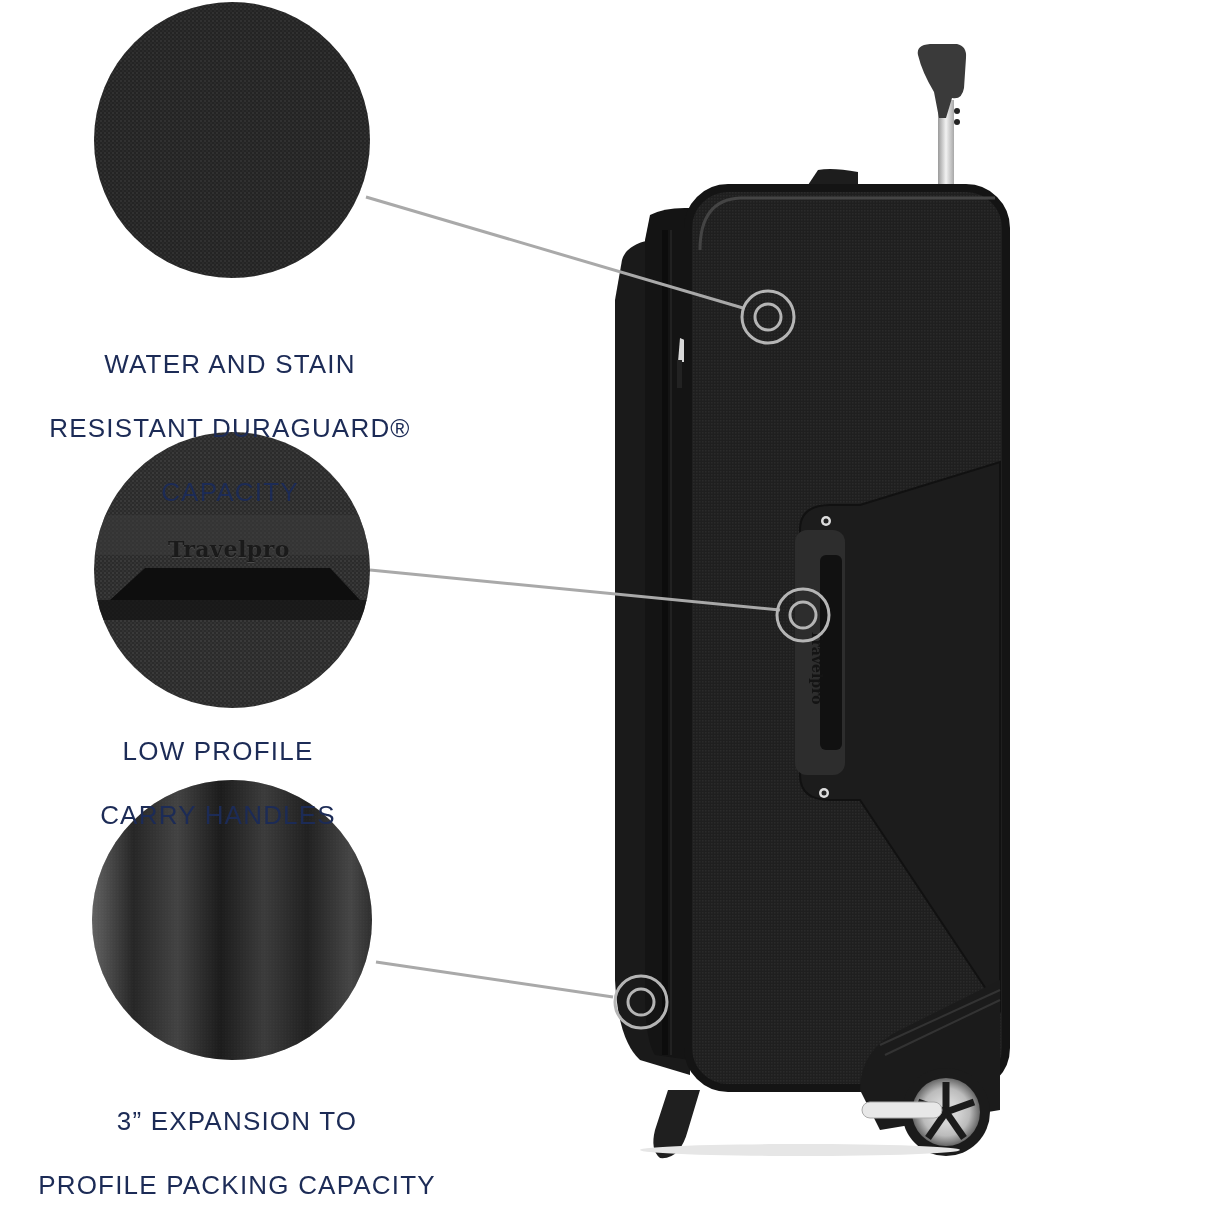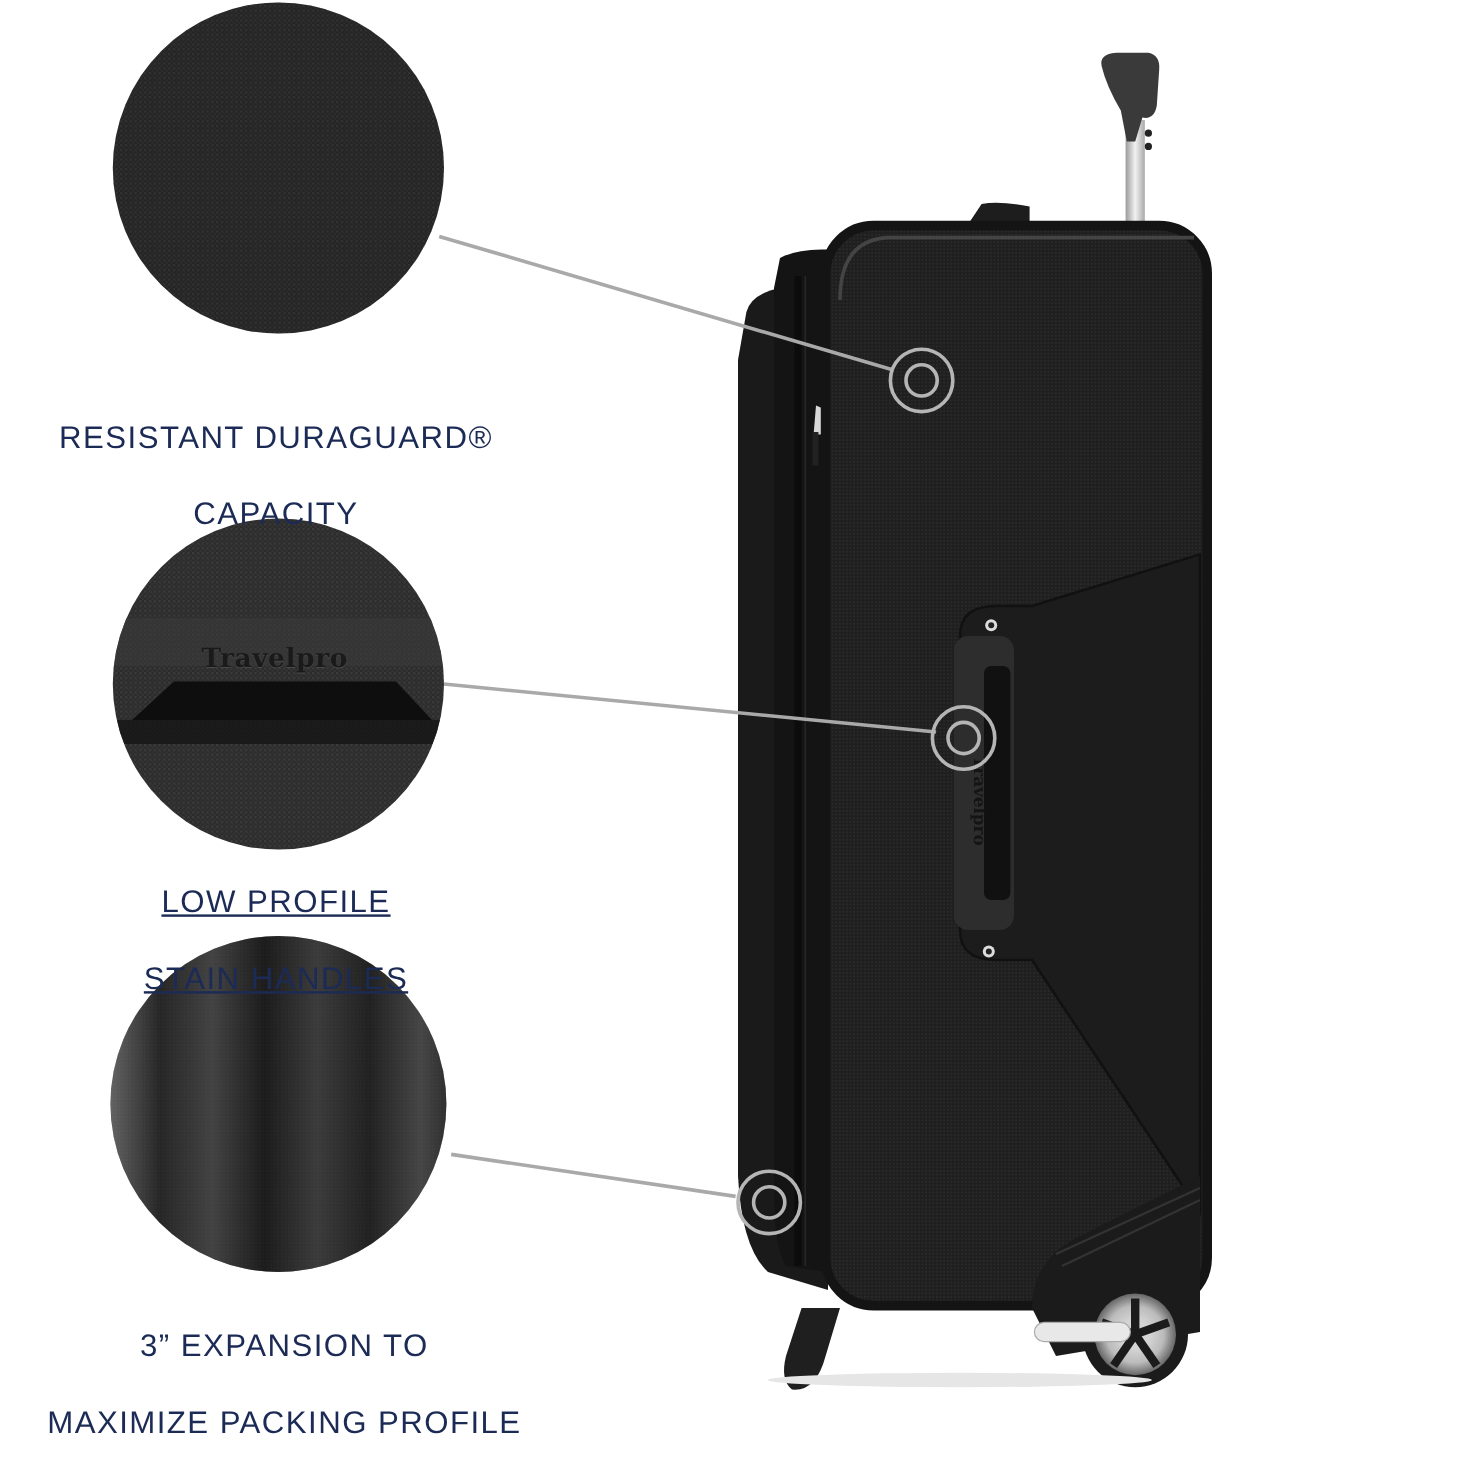--- a/index.html
+++ b/index.html
@@ -140,28 +140,29 @@
 
     <g clip-path="url(#c3)">
       <rect x="90" y="780" width="290" height="290" fill="url(#gusset)"></rect>
       <rect x="90" y="780" width="290" height="290" fill="url(#weave2)" opacity="0.35"></rect>
     </g>
   </svg>
 
   <div class="brand" style="left:168px; top:536px;">Travelpro</div>
 
   <div class="caption" style="left:20px; width:420px; top:316px;">
+    <div>WATER AND STAIN</div>
     <div>RESISTANT DURAGUARD®</div>
     <div>CAPACITY</div>
   </div>
 
-  <div class="caption" style="left:20px; width:420px; top:703px;text-decoration:underline;">
+  <div class="caption" style="left:8px; width:420px; top:703px;">
     <div>LOW PROFILE</div>
-    <div>STAIN HANDLES</div>
+    <div>CARRY HANDLES</div>
   </div>
 
   <div class="caption" style="left:0px; width:474px; top:1073px;">
     <div>3” EXPANSION TO</div>
-    <div>MAXIMIZE PACKING PROFILE</div>
+    <div>PROFILE PACKING CAPACITY</div>
     
     
   </div>
 </div>
 
 </body></html>

